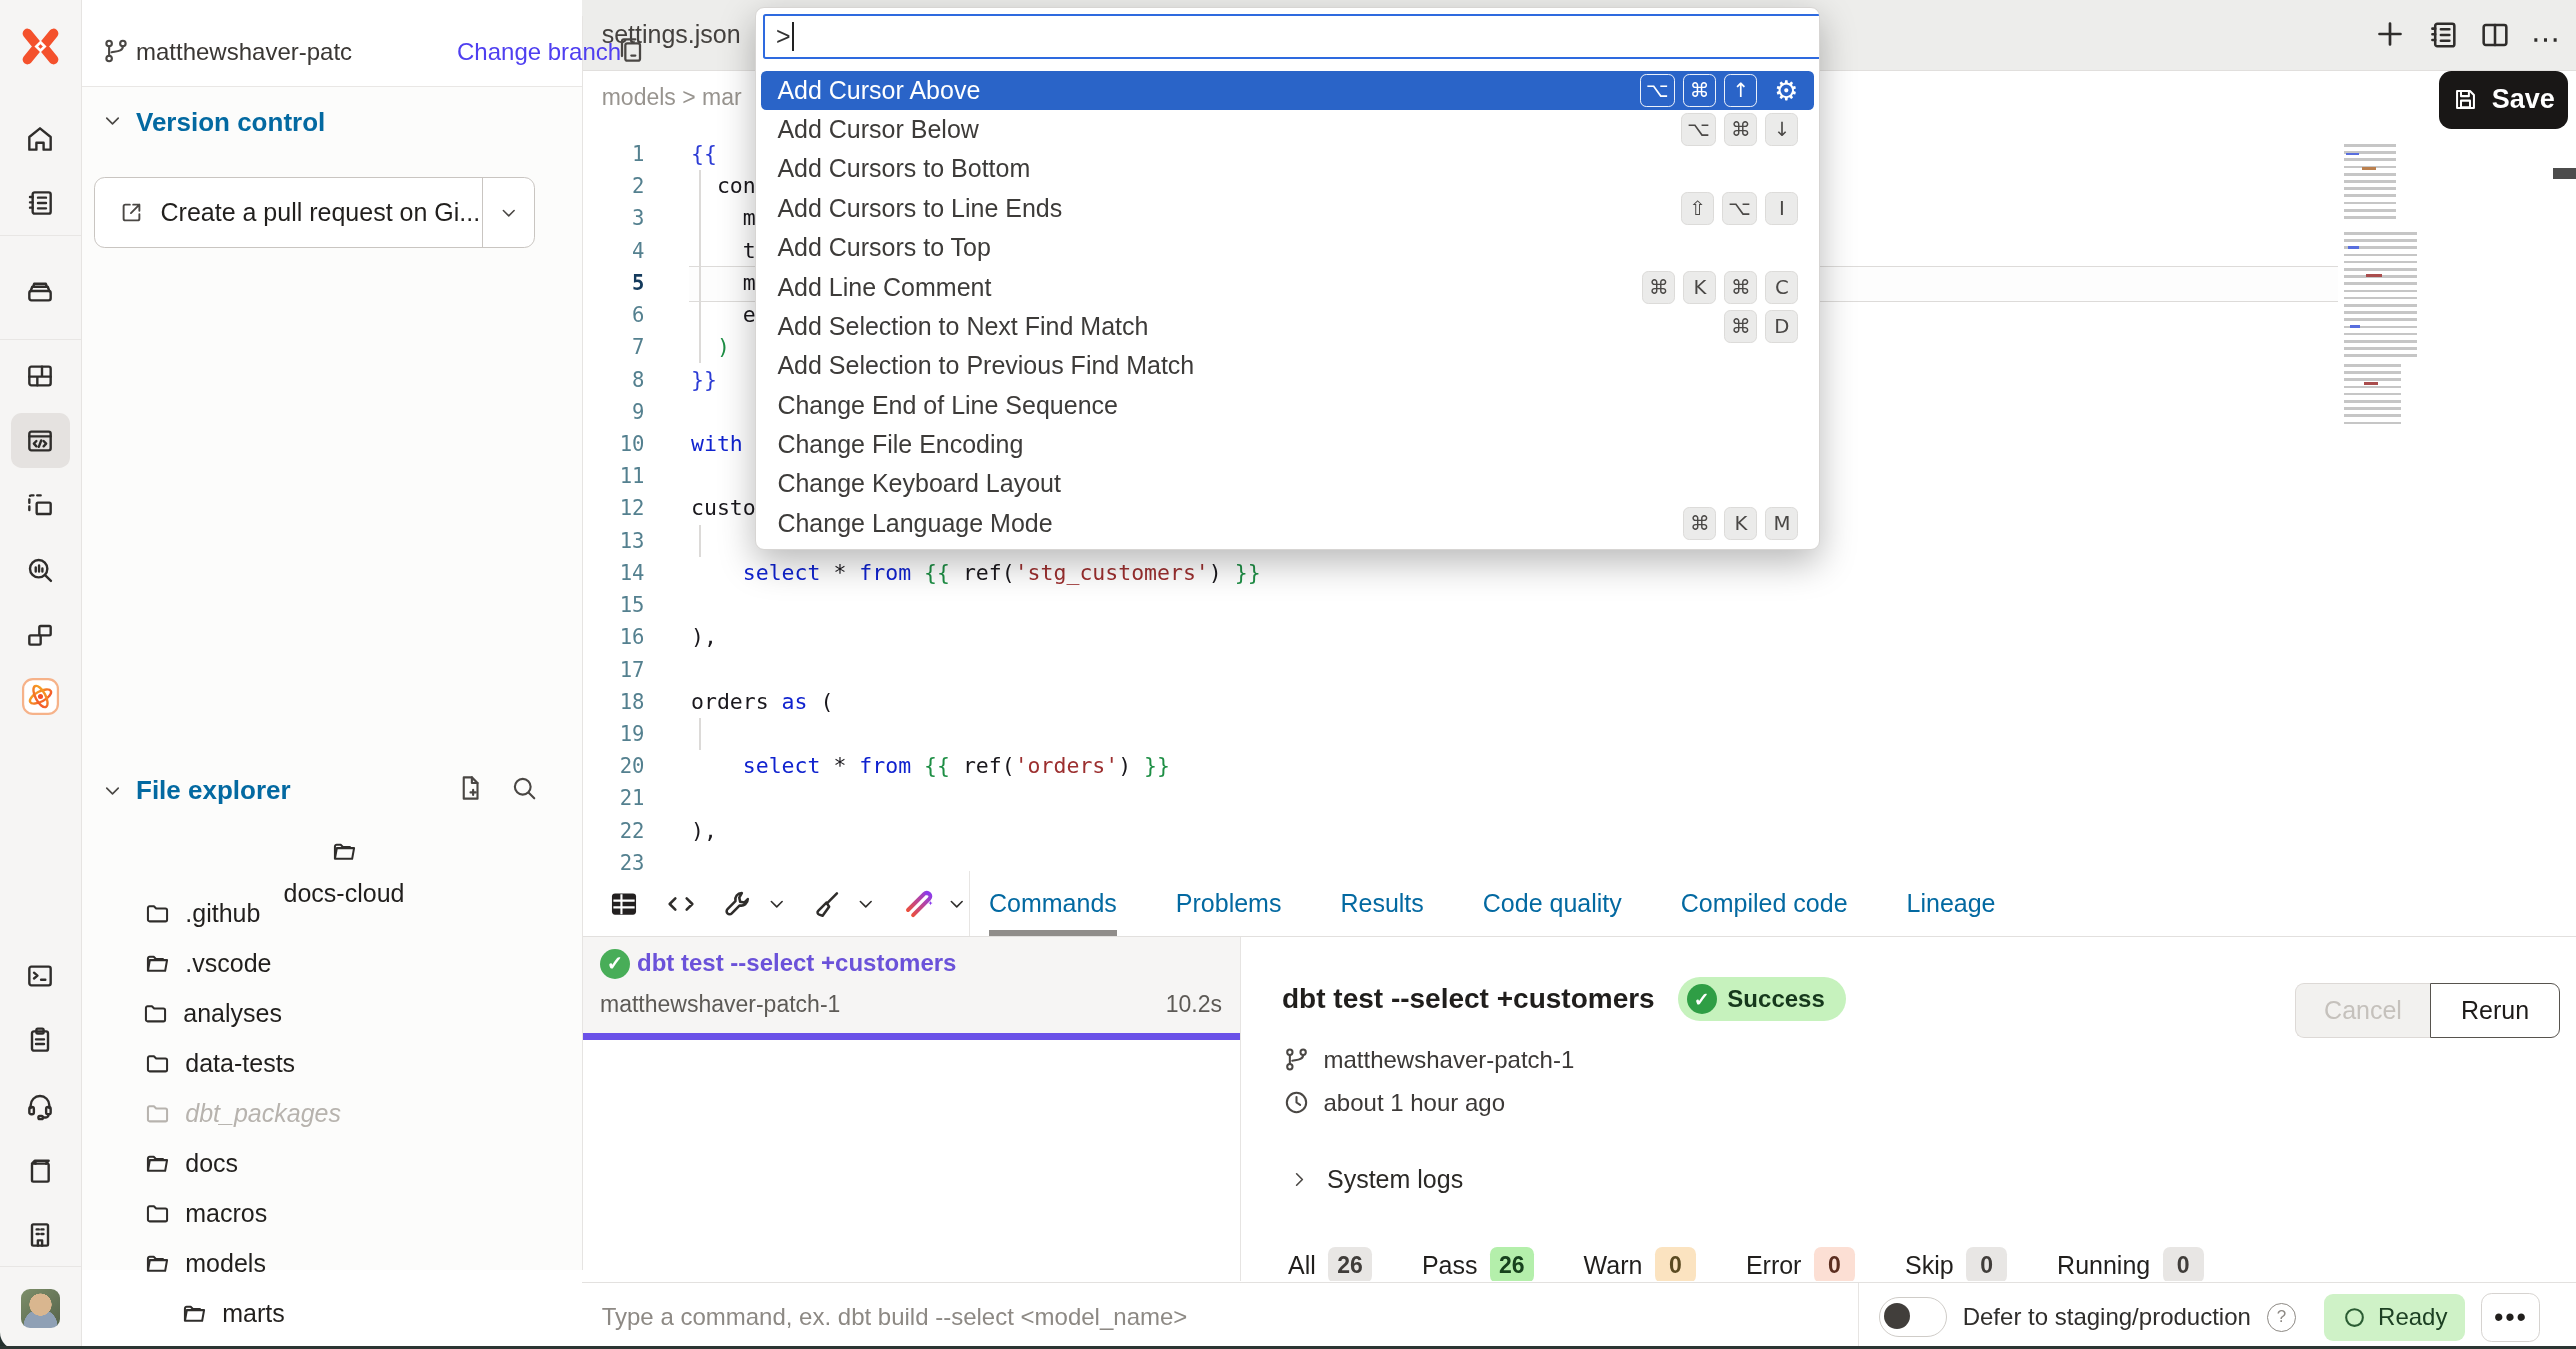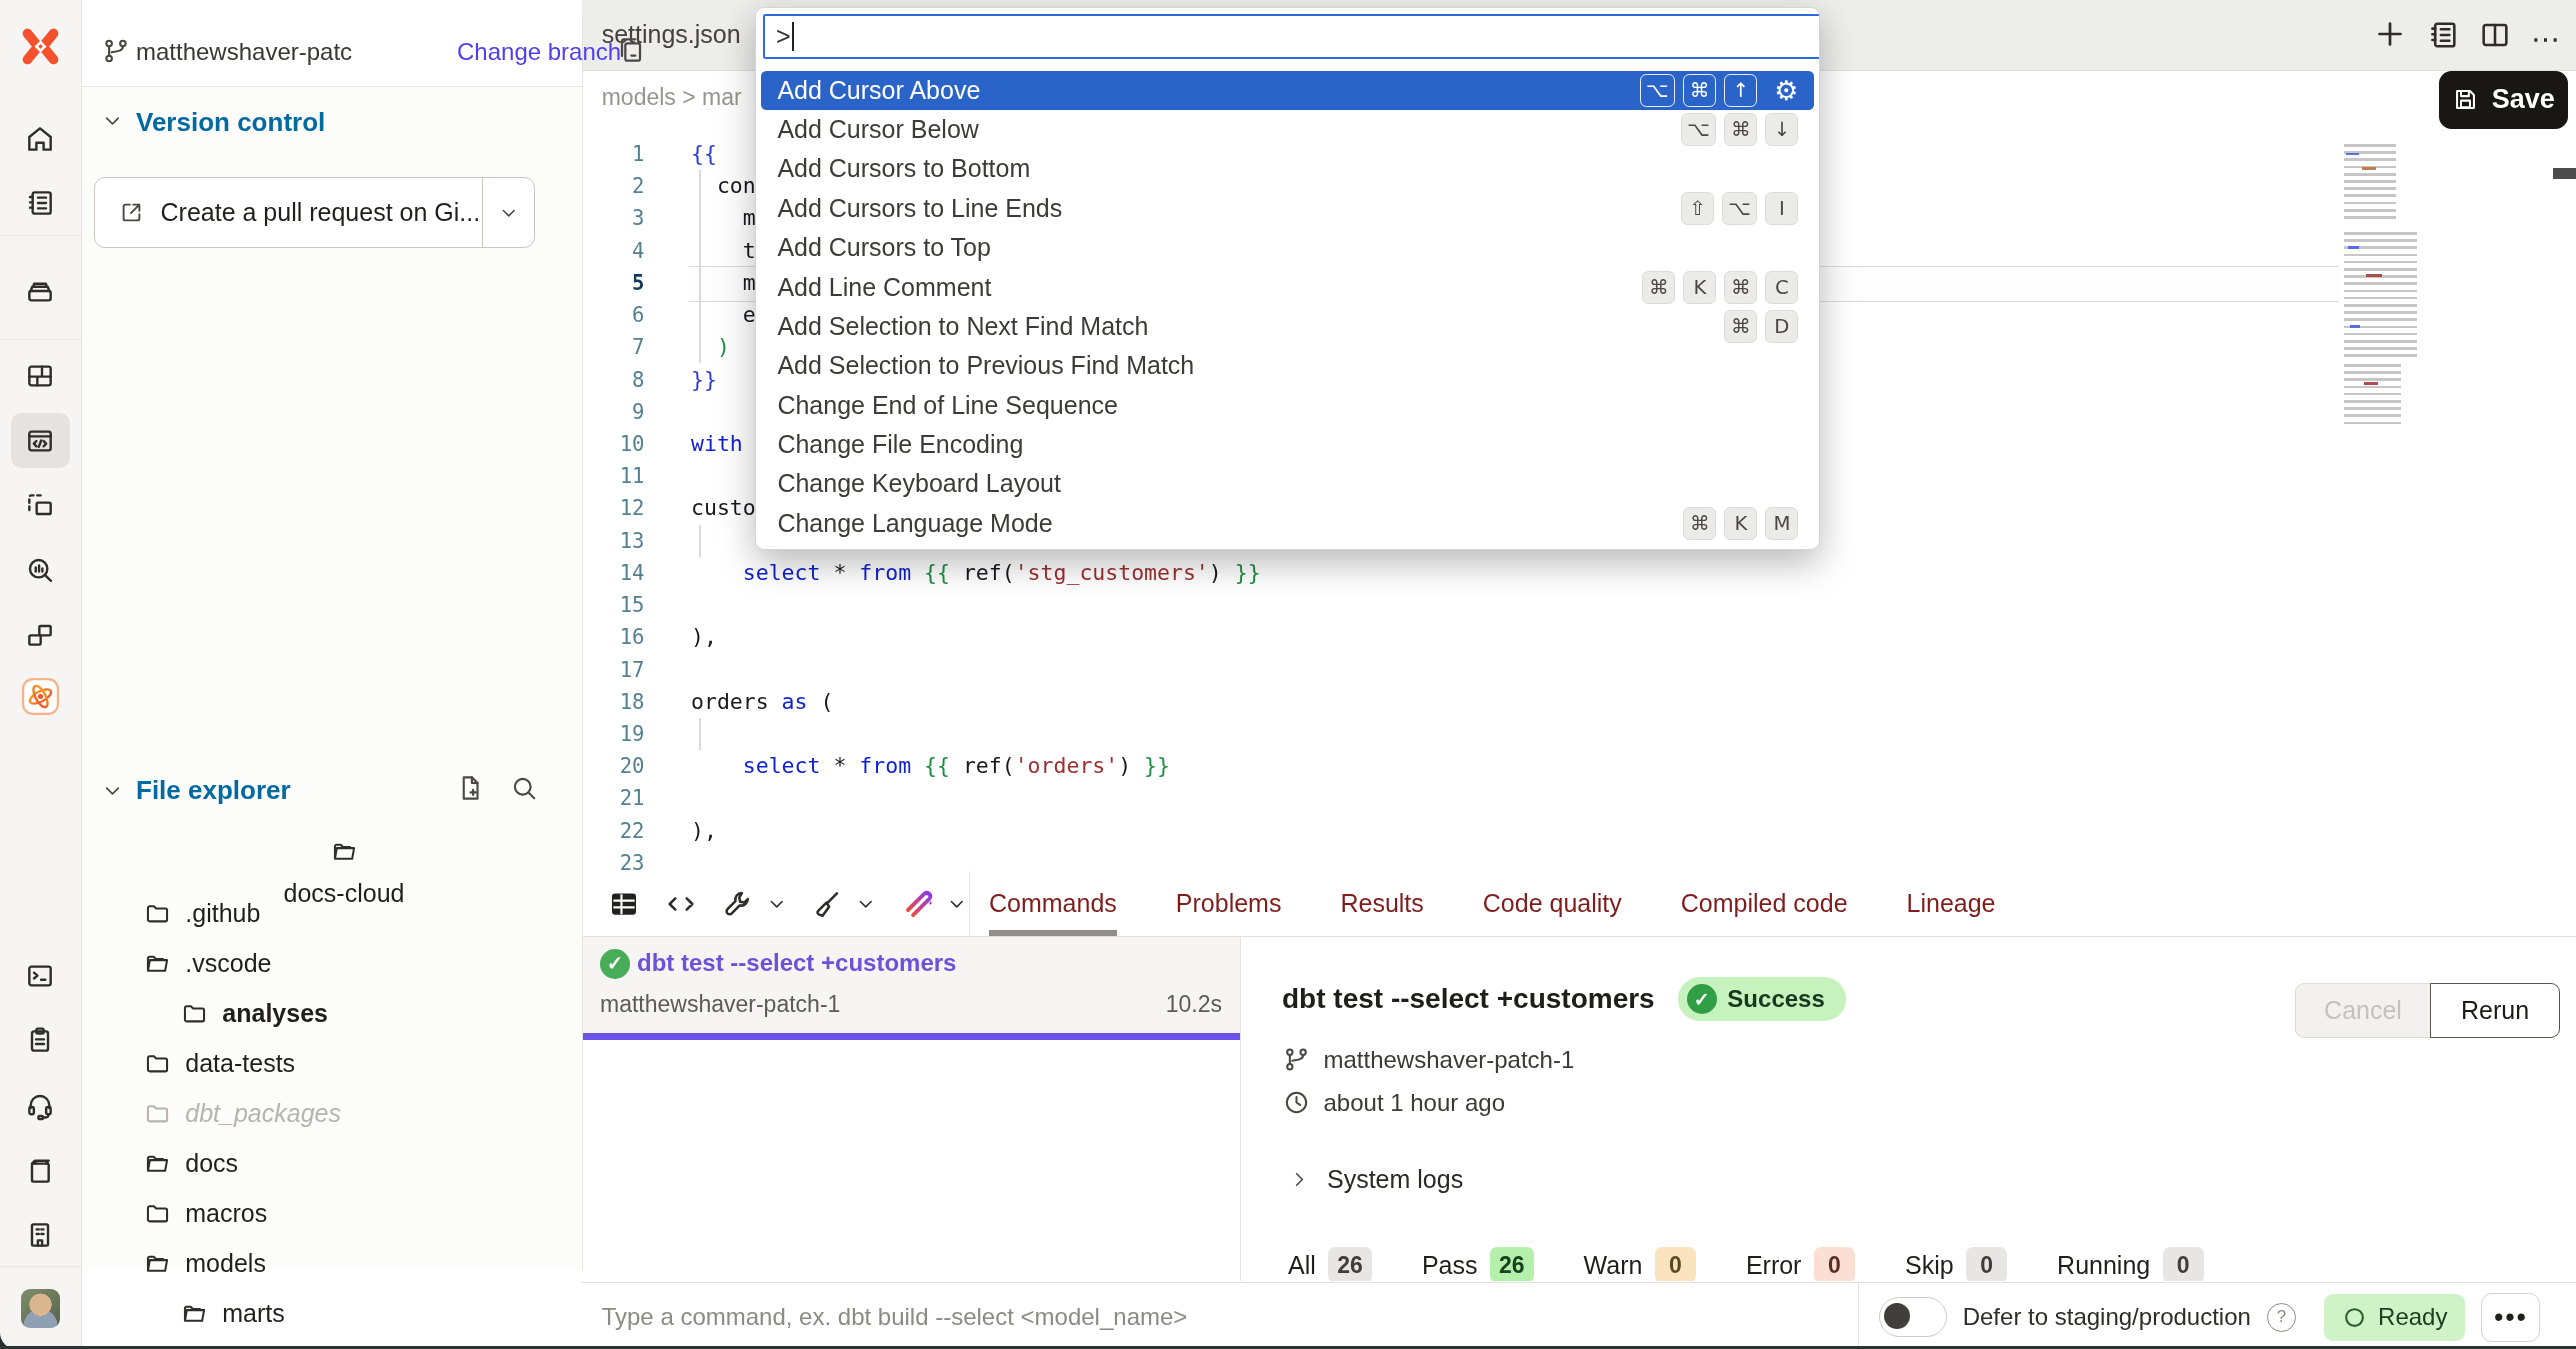--- a/index.html
+++ b/index.html
@@ -51,21 +51,21 @@
       display:flex;align-items:center;justify-content:center;gap:12.5px;font-size:27px;font-weight:600;z-index:40;}
   #minimap{left:1757px;top:72px;width:82px;height:240px;opacity:.85;}
   .mm{position:absolute;background-image:repeating-linear-gradient(to bottom,#bdbdbd 0 2.7px,transparent 2.7px 7.2px);}
   .fleck{position:absolute;height:2.7px;}
   
   #panel-row{left:582px;top:871px;width:1994px;height:65px;background:#fff;border-bottom:0.9px solid #e2e0de;z-index:2;}
   #panel-tools{position:absolute;left:0;top:0;width:388px;height:65px;border-right:0.9px solid #e7e5e3;
       display:flex;align-items:center;gap:23px;padding-left:25px;box-sizing:border-box;}
   .chev-sm{margin-left:-12.5px;}
   #panel-tabs{position:absolute;left:407px;top:0;height:65px;display:flex;align-items:center;gap:59px;}
-  .ptab{font-size:25px;color:#7f1d1d;height:65px;display:flex;align-items:center;position:relative;}
+  .ptab{font-size:25px;color:#0369a1;height:65px;display:flex;align-items:center;position:relative;}
   .ptab.active::after{content:"";position:absolute;left:0;right:0;bottom:0;height:6.3px;background:#908d8a;}
   #run-list{left:582px;top:936px;width:658px;height:345px;background:#fff;border-right:0.9px solid #e6e4e2;z-index:1;}
   #run-item{position:absolute;left:0;top:0;width:658px;height:97px;background:#f6f5f4;border-bottom:7.2px solid #6a51e8;}
   #run-cmd{position:absolute;left:55px;top:12.5px;font-size:24px;font-weight:600;color:#6b52d9;}
   .chk{position:absolute;left:18px;top:12.5px;width:30px;height:30px;border-radius:50%;background:#48ad58;color:#fff;
       display:flex;align-items:center;justify-content:center;font-size:19.7px;font-weight:700;}
   #run-meta{position:absolute;left:18px;top:55px;width:622px;display:flex;font-size:23px;color:#5d5a56;}
   #detail{left:1241px;top:936px;width:1335px;height:345px;background:#fff;overflow:hidden;z-index:1;}
   .pill-success{display:inline-flex;align-items:center;gap:10.7px;background:#c6f2bd;border-radius:894px;
       padding:7.2px 21.5px 7.2px 9px;font-size:24px;font-weight:600;color:#16381c;}
@@ -287,21 +287,21 @@
       </div>
       <div class="tree-row" style="padding-left: 63px;">
         <span>
           <svg width="27" height="27" viewBox="0 0 24 24" fill="none" stroke="#2f2d2b" stroke-width="1.8" stroke-linejoin="round">
             <path d="M3.5 18.5 5.2 9h15.3l-1.7 9.5z"></path>
             <path d="M3.5 18.5v-11c0-.8.7-1.5 1.5-1.5h3.6l2 2h6.9"></path>
           </svg>
         </span>
         <span class="lbl">.vscode</span>
       </div>
-      <div class="tree-row" style="padding-left: 100px; font-weight: bold;">
+      <div class="tree-row" style="padding-left: 61px;">
         <span>
           <svg width="27" height="27" viewBox="0 0 24 24" fill="none" stroke="#2f2d2b" stroke-width="1.8" stroke-linejoin="round">
             <path d="M3.5 7c0-.8.7-1.5 1.5-1.5h3.8l2 2h8.2c.8 0 1.5.7 1.5 1.5v8.5c0 .8-.7 1.5-1.5 1.5H5c-.8 0-1.5-.7-1.5-1.5z"></path>
           </svg>
         </span>
         <span class="lbl">analyses</span>
       </div>
       <div class="tree-row" style="padding-left: 63px;">
         <span>
           <svg width="27" height="27" viewBox="0 0 24 24" fill="none" stroke="#2f2d2b" stroke-width="1.8" stroke-linejoin="round">

